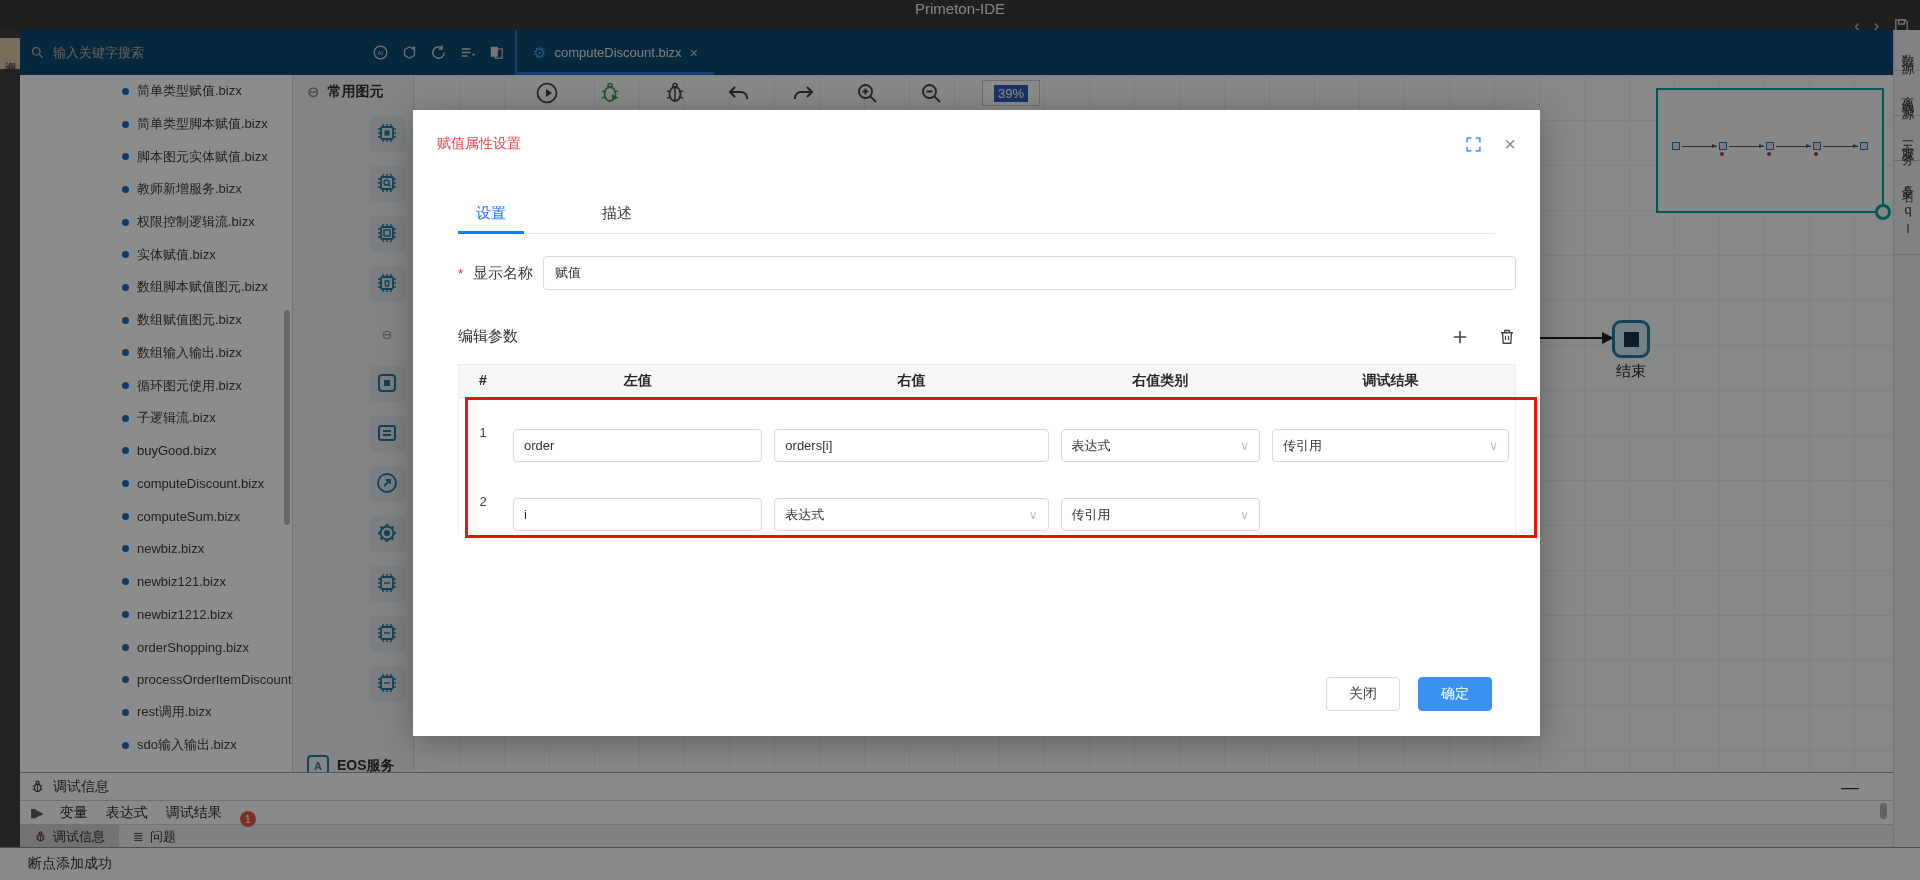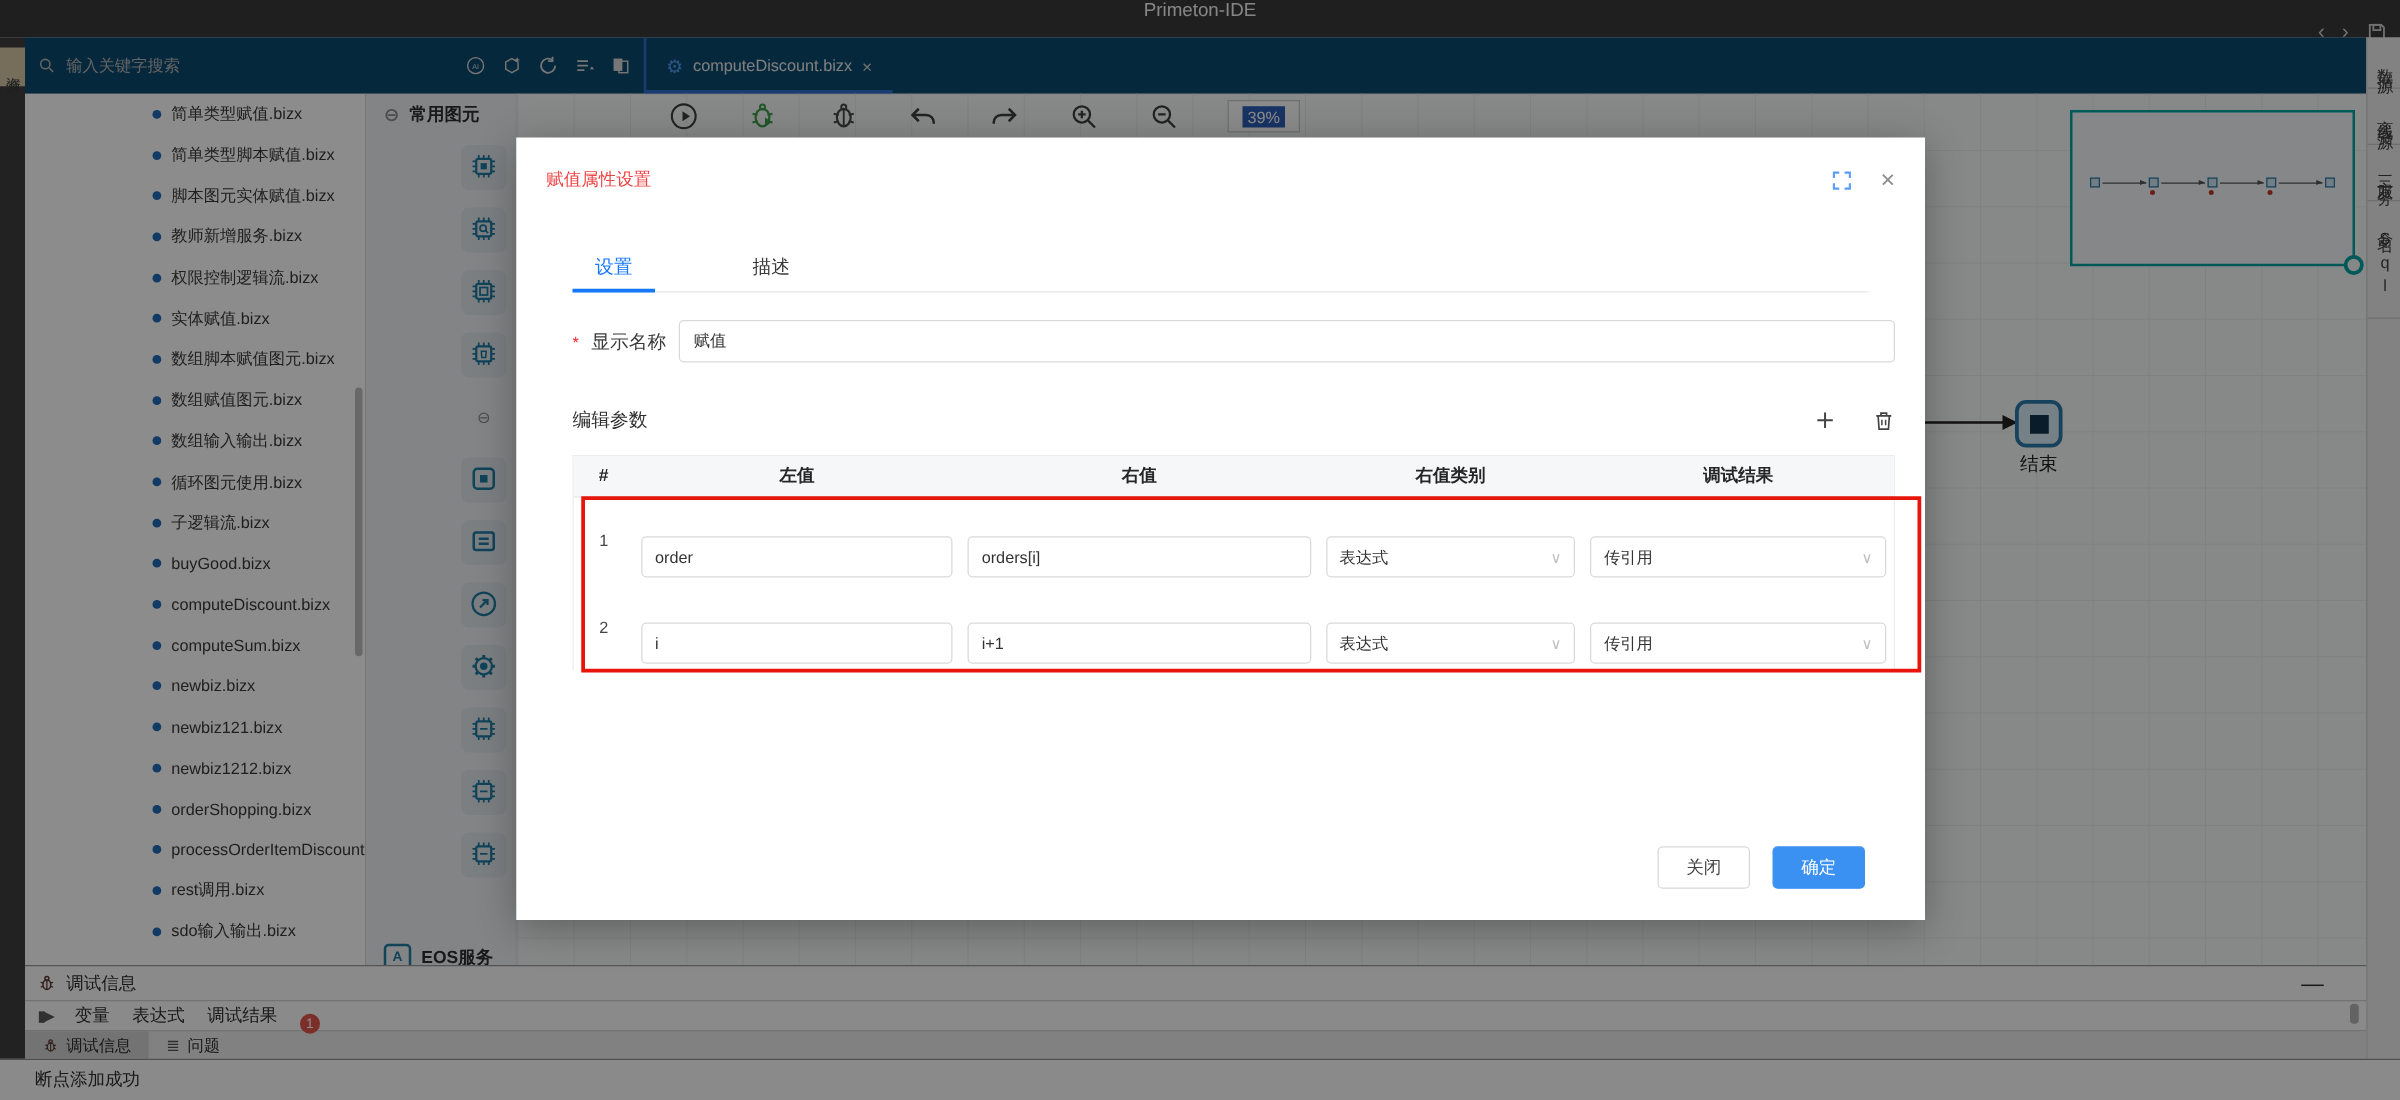--- a/index.html
+++ b/index.html
@@ -574,21 +574,20 @@
      <div class="cell">
               <div class="cell-select">
                 <span>传引用</span>
                 <span class="chev">∨</span>
               </div>
             </div>
           </div>
           <div class="pt-row">
             <div class="idx">2</div>
      <div class="cell"><input class="cell-input" value="i" style=""></div>
-     <div class="cell"><input class="cell-input" value="i+1" style=""></div>
      <div class="cell">
               <div class="cell-select">
                 <span>表达式</span>
                 <span class="chev">∨</span>
               </div>
             </div>
      <div class="cell">
               <div class="cell-select">
                 <span>传引用</span>
                 <span class="chev">∨</span>

